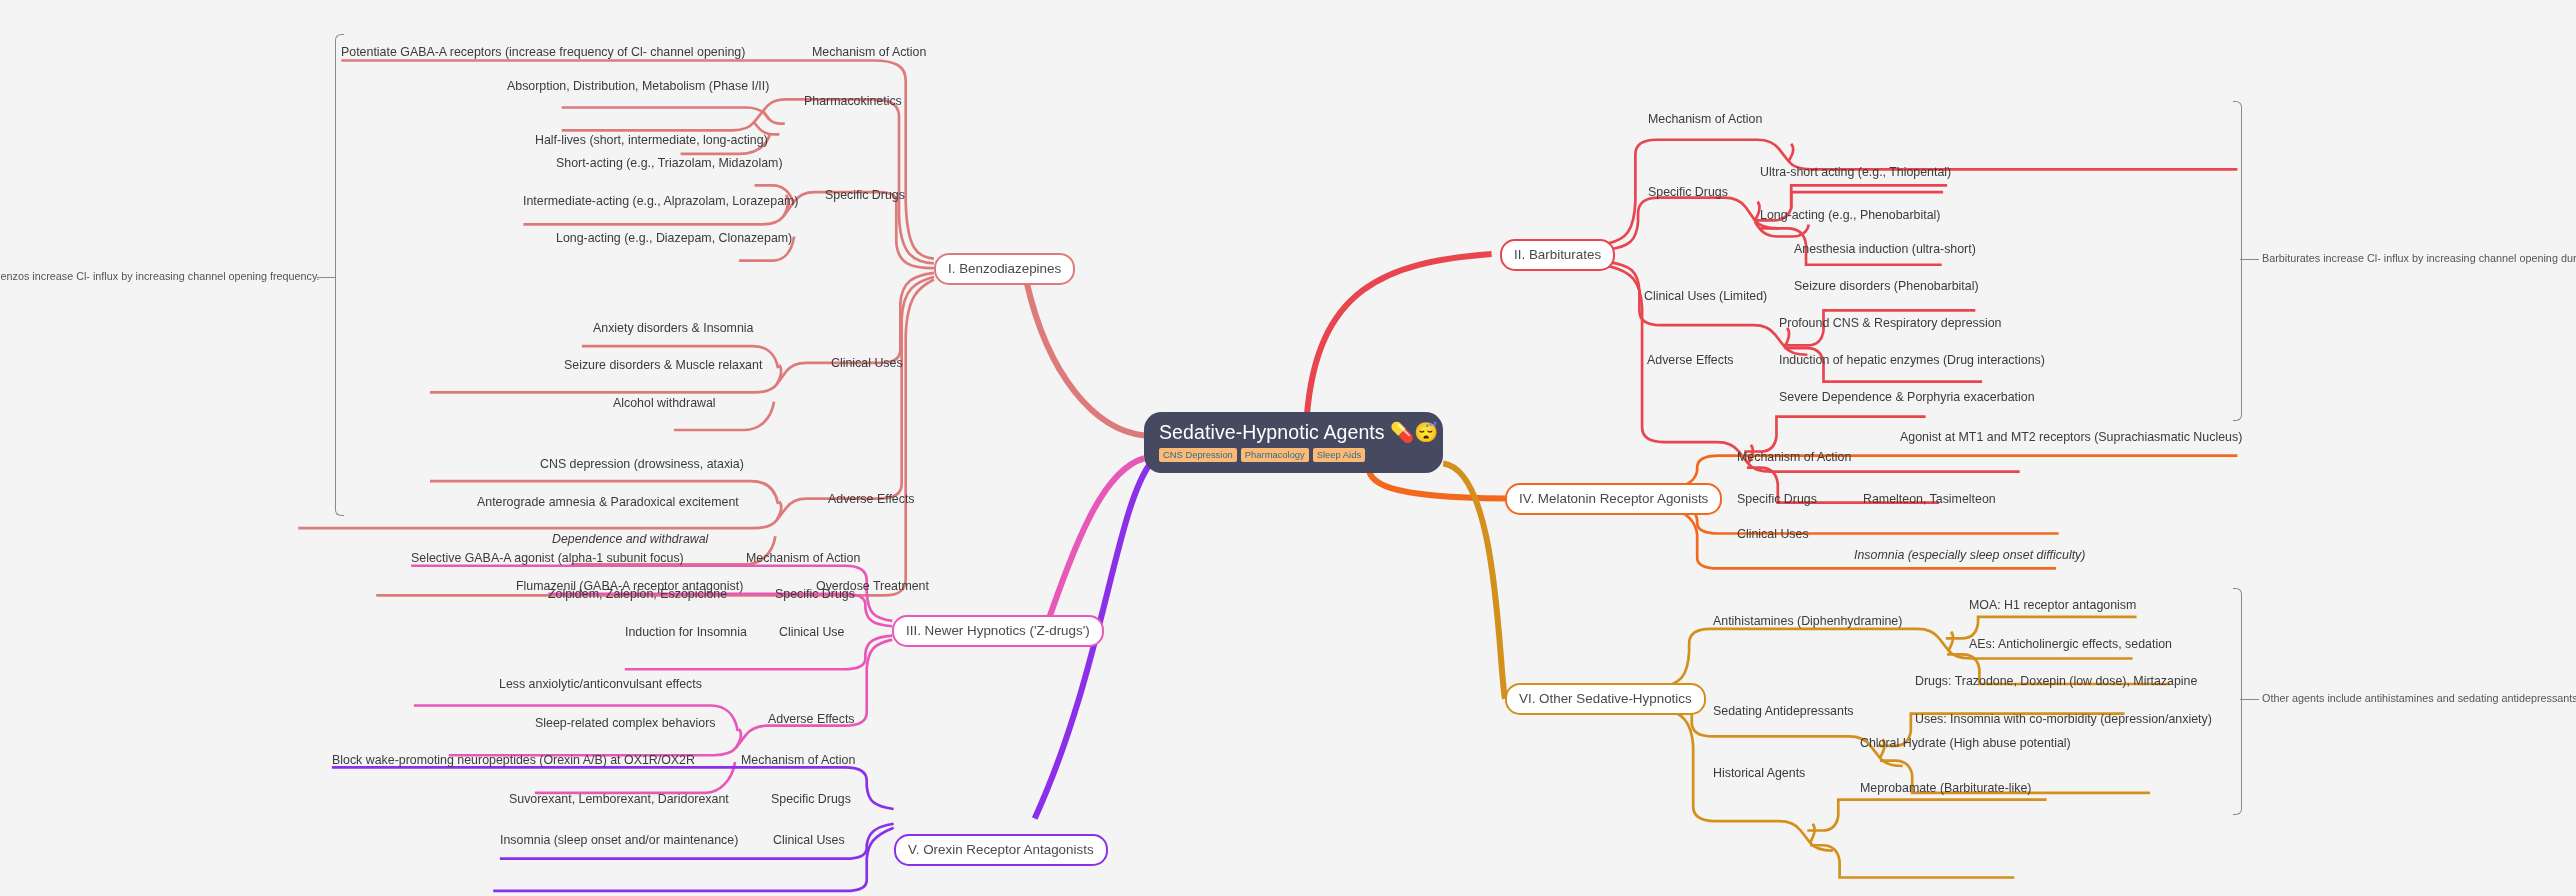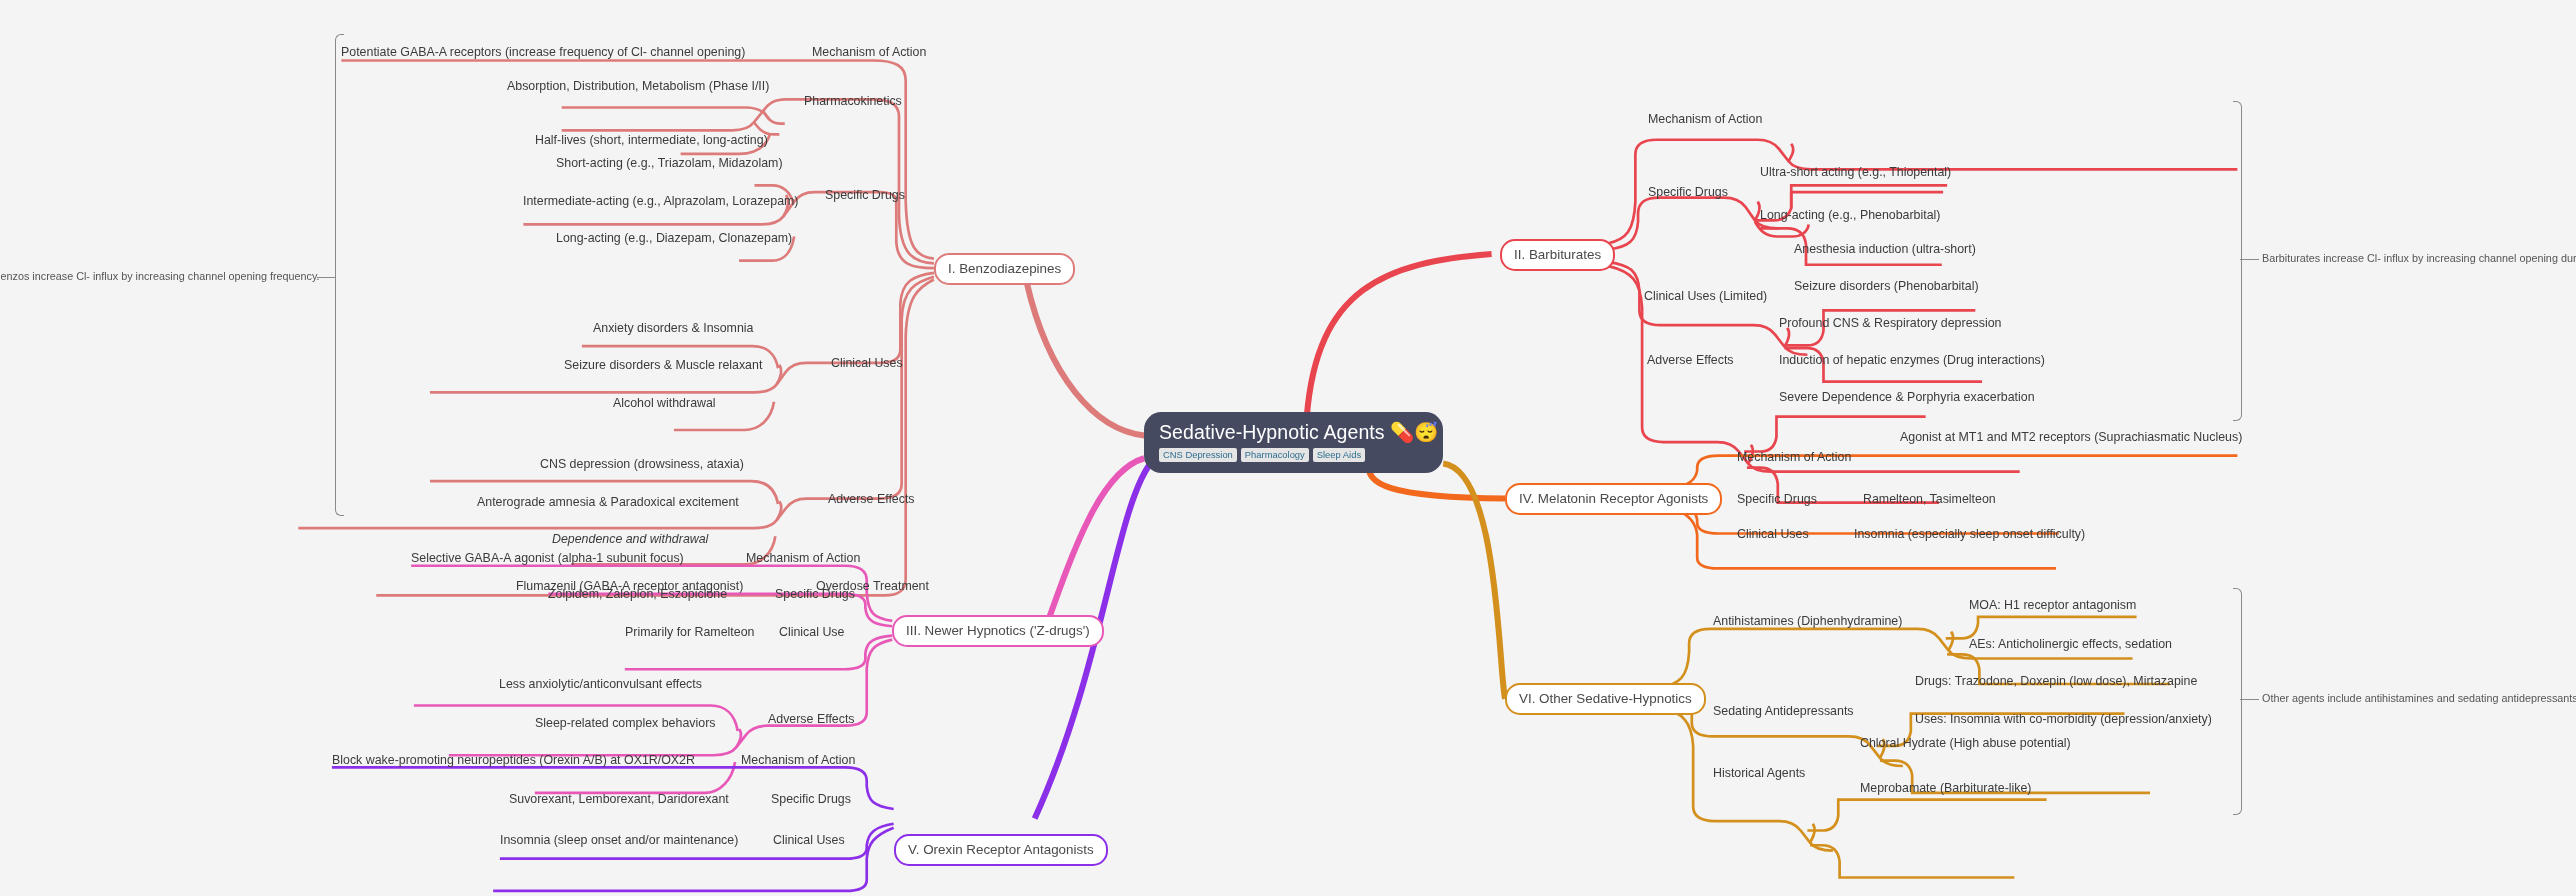--- a/index.html
+++ b/index.html
@@ -44,21 +44,21 @@
     font-size: 19.5px;
     line-height: 1.15;
     white-space: nowrap;
     letter-spacing: 0.1px;
   }
   .root-tags {
     display: flex;
     gap: 4px;
   }
   .root-tag {
-    background: #e5e5e5;
+    background: #fdba74;
     color: #2e6e8e;
     font-size: 9.4px;
     padding: 1.3px 4px 2px 4px;
     border-radius: 2px;
     white-space: nowrap;
     line-height: 1.2;
   }
 
   
   .branch-node {
@@ -300,21 +300,21 @@
     <span>Selective GABA-A agonist (alpha-1 subunit focus)</span></div>
 
   <div class="leaf" style="left:775px; top:587px;">
     <span>Specific Drugs</span></div>
   <div class="leaf" style="left:548px; top:587px;">
     <span>Zolpidem, Zaleplon, Eszopiclone</span></div>
 
   <div class="leaf" style="left:779px; top:625px;">
     <span>Clinical Use</span></div>
   <div class="leaf" style="left:625px; top:625px;">
-    <span>Primarily for Ramelteon</span></div>
+    <span>Induction for Insomnia</span></div>
 
   <div class="leaf" style="left:768px; top:712px;">
     <span>Adverse Effects</span></div>
   <div class="leaf" style="left:499px; top:677px;">
     <span>Less anxiolytic/anticonvulsant effects</span></div>
   <div class="leaf" style="left:535px; top:716px;">
     <span>Sleep-related complex behaviors</span></div>
 
   <div class="leaf" style="left:741px; top:753px;">
     <span>Mechanism of Action</span></div>
@@ -362,21 +362,21 @@
   <div class="leaf" style="left:1900px; top:430px;">
     <span>Agonist at MT1 and MT2 receptors (Suprachiasmatic Nucleus)</span></div>
 
   <div class="leaf" style="left:1737px; top:492px;">
     <span>Specific Drugs</span></div>
   <div class="leaf" style="left:1863px; top:492px;">
     <span>Ramelteon, Tasimelteon</span></div>
 
   <div class="leaf" style="left:1737px; top:527px;">
     <span>Clinical Uses</span></div>
-  <div class="leaf" style="left:1854px; top:527px;">
+  <div class="leaf" style="left:1854px; top:548px;font-style:italic;">
     <span>Insomnia (especially sleep onset difficulty)</span></div>
 
   <div class="leaf" style="left:1713px; top:614px;">
     <span>Antihistamines (Diphenhydramine)</span></div>
   <div class="leaf" style="left:1969px; top:598px;">
     <span>MOA: H1 receptor antagonism</span></div>
   <div class="leaf" style="left:1969px; top:637px;">
     <span>AEs: Anticholinergic effects, sedation</span></div>
 
   <div class="leaf" style="left:1713px; top:704px;">

